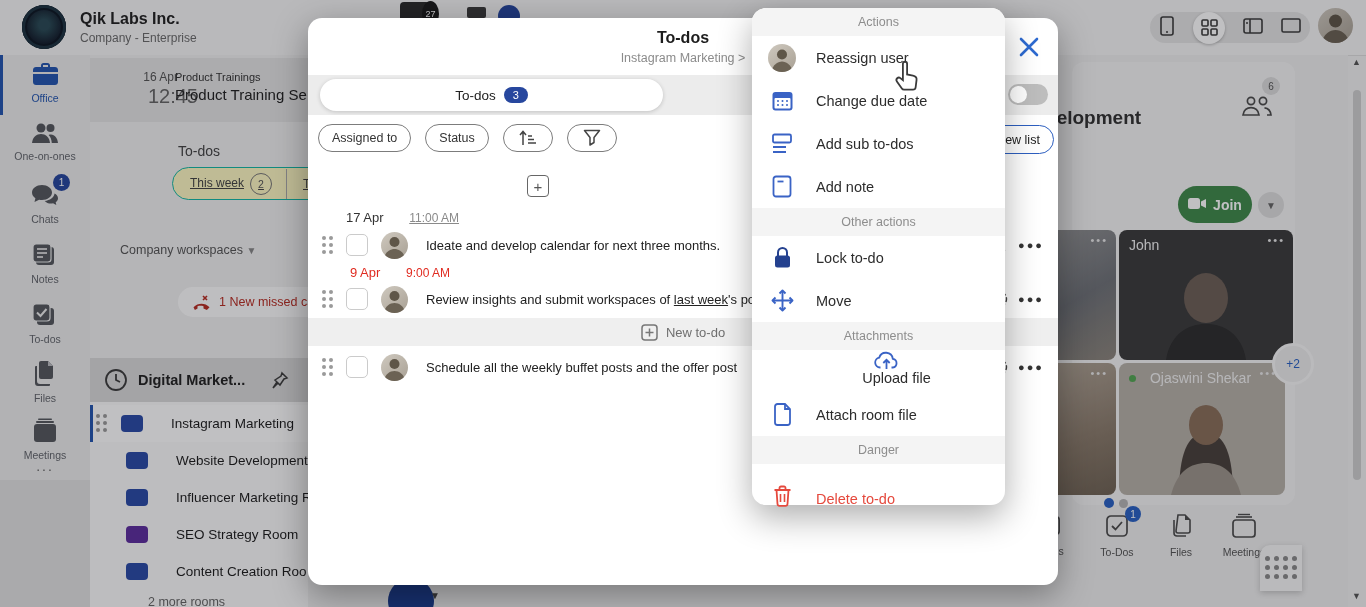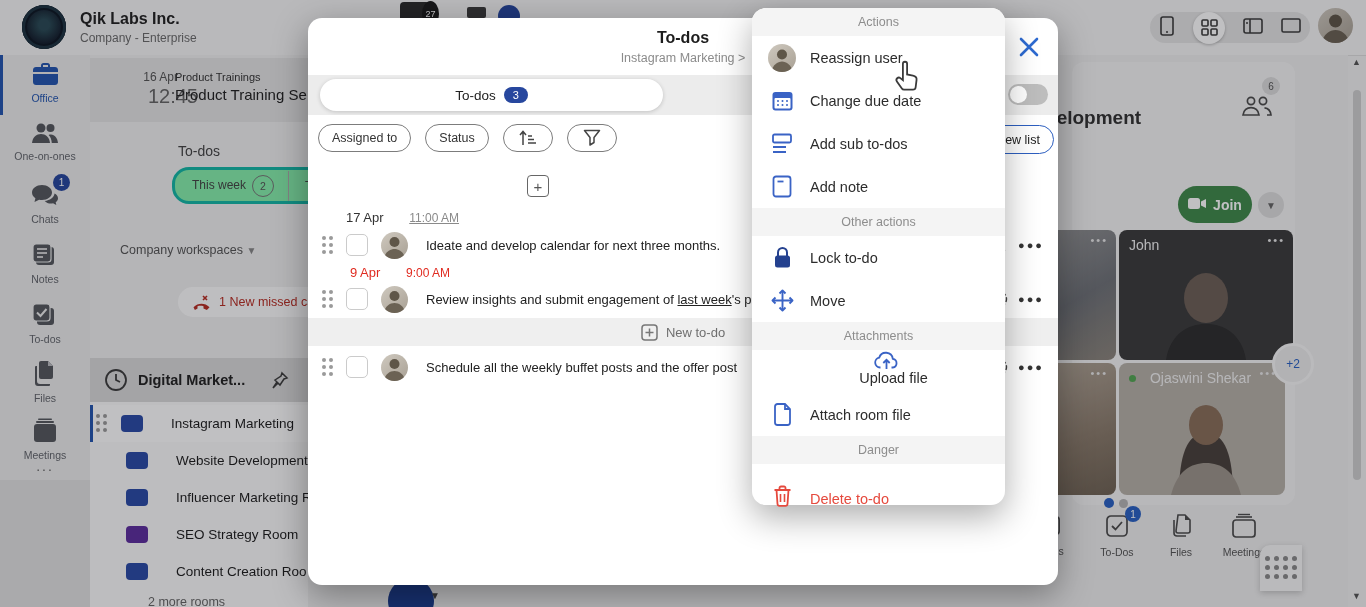--- a/index.html
+++ b/index.html
@@ -27,22 +27,22 @@
   .side-bar-ind{left:0;top:55px;width:3px;height:60px;background:#2456b0;}
   .badge{border-radius:50%;background:#27479e;color:#fff;font-size:10px;display:flex;
          align-items:center;justify-content:center;}
   .lpanel{left:90px;top:55px;width:218px;height:552px;background:#f1f1f1;}
   .event{left:0;top:3px;width:218px;height:64px;background:#e4e4e4;}
   .ev-d{position:absolute;right:130px;top:12px;font-size:12px;color:#555;}
   .ev-t{position:absolute;right:110px;top:27px;font-size:20px;color:#666;}
   .ev-c{position:absolute;left:85px;top:13px;font-size:11px;color:#333;}
   .ev-n{position:absolute;left:85px;top:28px;font-size:15px;color:#222;white-space:nowrap;}
   .lp-head{left:0;top:88px;width:218px;text-align:center;font-size:14px;color:#444;}
-  .wk-pill{left:82px;top:112px;width:200px;height:31px;border:3px solid #14b8a6;border-radius:17px;
-           background:#86efac;display:flex;align-items:center;font-size:12px;color:#444;}
+  .wk-pill{left:82px;top:112px;width:200px;height:31px;border:1px solid #14b8a6;border-radius:17px;
+           background:#fef9c3;display:flex;align-items:center;font-size:12px;color:#444;text-decoration:underline;}
   .circ2{width:20px;height:20px;border:1px solid #777;border-radius:50%;display:inline-flex;
          align-items:center;justify-content:center;font-size:10.5px;color:#555;margin-left:5px;}
   .ws-lbl{left:30px;top:188px;font-size:12.5px;color:#555;}
   .mc-pill{left:88px;top:232px;width:150px;height:30px;background:#fdfdfd;border-radius:16px 0 0 16px;
            display:flex;align-items:center;color:#b82e24;font-size:12.5px;}
   .ws-card{left:0;top:303px;width:218px;height:44px;background:#d9d9d9;display:flex;align-items:center;}
   .ws-name{font-weight:bold;font-size:14.5px;color:#222;margin-left:10px;white-space:nowrap;overflow:hidden;max-width:130px;}
   .rooms{left:0;top:347px;width:218px;height:205px;background:#fbfbfb;}
   .room{position:absolute;left:0;width:218px;height:37px;display:flex;align-items:center;overflow:hidden;}
   .room .sq{width:22px;height:17px;border-radius:4px;margin-left:36px;flex:none;}
@@ -103,21 +103,21 @@
            justify-content:center;gap:8px;color:#6f6f6f;font-size:13px;}
   
   .menu{left:752px;top:8px;width:253px;height:497px;background:#fff;border-radius:14px;z-index:60;
         box-shadow:0 12px 34px rgba(0,0,0,.32);}
   .m-sec{position:absolute;left:0;width:253px;height:28px;background:#f4f4f4;display:flex;align-items:center;
          justify-content:center;font-size:12.5px;color:#8d8d8d;}
   .m-sec.first{border-radius:14px 14px 0 0;}
   .m-item{position:absolute;left:0;width:253px;height:43px;display:flex;align-items:center;padding-left:16px;
           box-sizing:border-box;font-size:14.5px;color:#2c2c2c;}
   .m-item .mic{width:28px;display:flex;justify-content:center;flex:none;}
-  .m-item .mlbl{margin-left:14px;}
+  .m-item .mlbl{margin-left:20px;}
   .m-item.danger{color:#e5493d;}
   .notch{left:1003px;top:228px;width:0;height:0;border-top:12px solid transparent;border-bottom:12px solid transparent;
          border-left:15px solid #fff;z-index:55;}
   .cursor{left:890px;top:58px;z-index:70;}
   .ell{font-size:11px;letter-spacing:2px;color:#333;}
 </style>
 </head>
 <body>
 
 <div class="stage">
@@ -514,21 +514,21 @@
           <i></i>
           <i></i>
         </span>
       <span class="cb"></span>
       <span class="tav avatar">
         <svg width="27" height="27" viewBox="0 0 27 27">
             <circle cx="13.5" cy="10" r="5" fill="#5f5648"></circle>
             <path d="M3 27c.8-7 6-10 10.5-10S23.2 20 24 27z" fill="#6b6254"></path>
           </svg>
       </span>
-      <span class="ttext"><span>Review insights and submit engagement of </span><span style="text-decoration:underline;">last week</span><span>'s posts</span></span>
+      <span class="ttext"><span>Review insights and submit workspaces of </span><span style="text-decoration:underline;">last week</span><span>'s posts</span></span>
       <span class="trt">
         <svg width="18" height="18" viewBox="0 0 18 18">
             <circle cx="9" cy="9" r="7.5" fill="none" stroke="#444" stroke-width="1.4" stroke-dasharray="3 2"></circle>
             <path d="M9 5v4l3 1.5" fill="none" stroke="#444" stroke-width="1.4"></path>
           </svg>
         <span class="ell">●●●</span>
       </span>
     </div>
     <div class="r newtodo">
       <svg width="17" height="17" viewBox="0 0 17 17">

